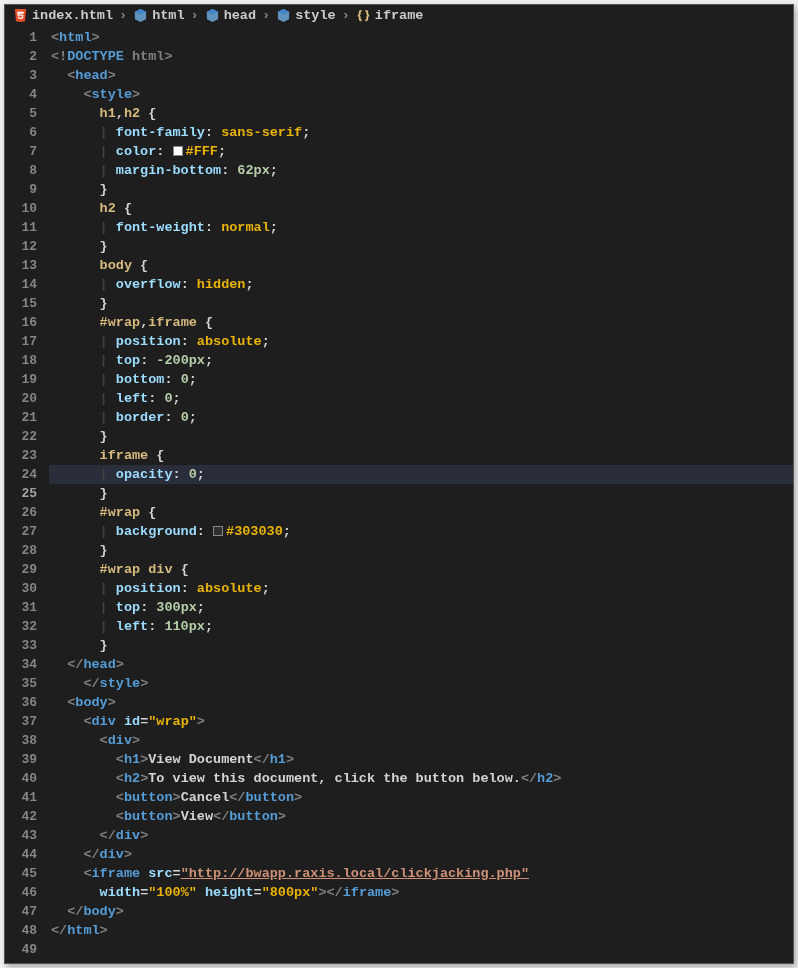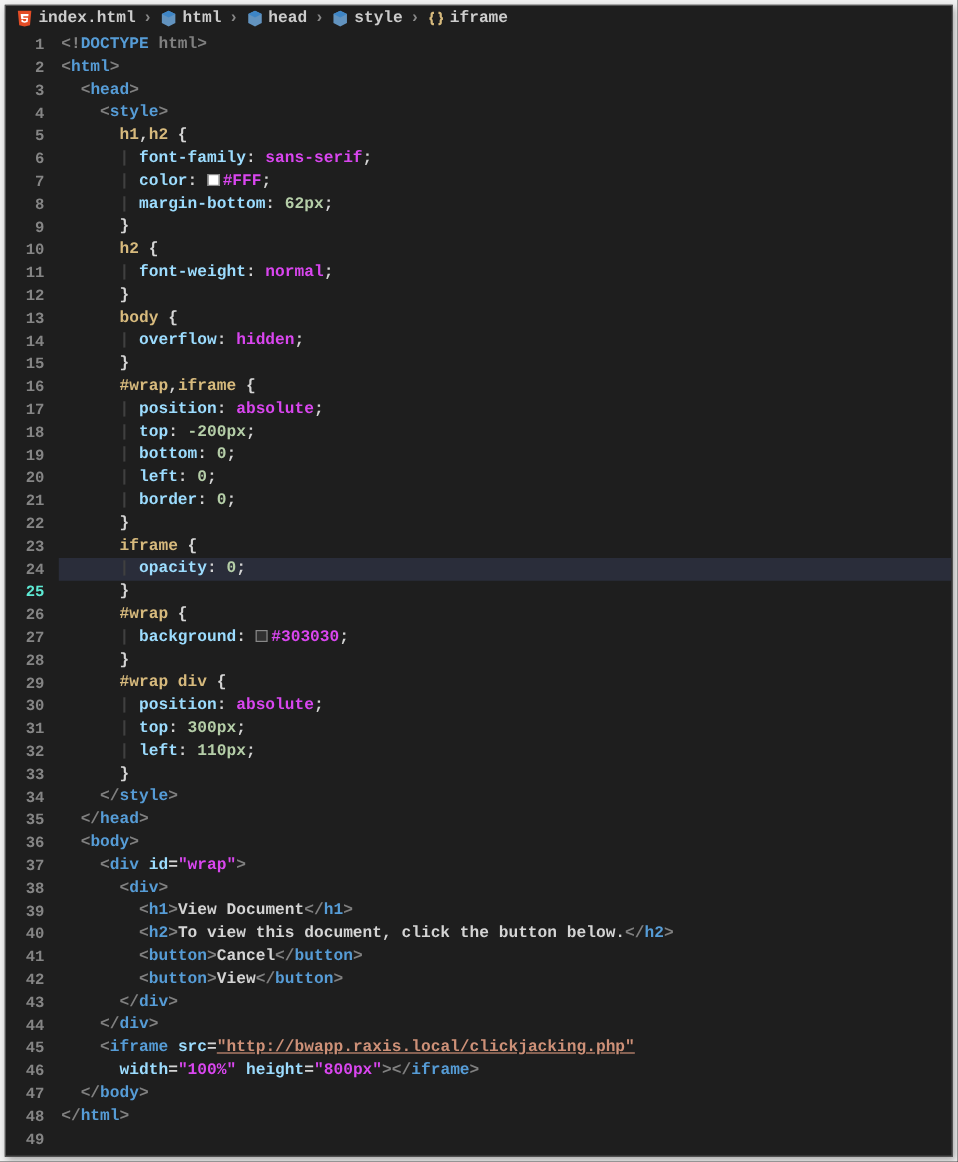--- a/index.html
+++ b/index.html
@@ -48,21 +48,21 @@
   .gutter {
     width: 44px;
     text-align: right;
     padding: 2px 12px 2px 0;
     color: #858585;
     user-select: none;
     line-height: 19px;
     font-size: 13px;
   }
   .gutter .ln { height: 19px; }
-  .gutter .ln.active { color: #5eead4; }
+  .gutter .ln.active { color: #a3a3a3; }
   .codelines {
     flex: 1;
     padding: 2px 0;
     line-height: 19px;
     font-size: 13.5px;
     position: relative;
   }
   .line { height: 19px; white-space: pre; position: relative; padding-left: 2px;}
   .line.hl { background: #2a2d3a; }
   .line.hl::before{
@@ -71,21 +71,21 @@
     left:-44px; right:0; top:0; bottom:0;
     background: rgba(60,70,100,0.35);
     z-index:-1;
   }
   
   .p  { color: #808080; }   
   .tg { color: #569cd6; }   
   .dt { color: #808080; }   
   .sel{ color: #d7ba7d; }   
   .prop{ color: #9cdcfe; }  
-  .val{ color: #d946ef; }   
+  .val{ color: #eab308; }   
   .num{ color: #b5cea8; }   
   .attr{ color: #9cdcfe; }  
   .txt { color: #d4d4d4; }  
   .url { color: #ce9178; text-decoration: underline; }
   .swatch {
     display:inline-block;
     width:10px; height:10px;
     border:1px solid #888;
     vertical-align: -1px;
     margin-right:3px;
@@ -184,22 +184,22 @@
         <div class="ln">42</div>
         <div class="ln">43</div>
         <div class="ln">44</div>
         <div class="ln">45</div>
         <div class="ln">46</div>
         <div class="ln">47</div>
         <div class="ln">48</div>
         <div class="ln">49</div>
       </div>
     <div class="codelines" id="codelines">
+        <div class="line"><span class="txt"></span><span class="p">&lt;</span><span class="tg">html</span><span class="p">&gt;</span></div>
         <div class="line"><span class="txt"></span><span class="p">&lt;!</span><span class="tg">DOCTYPE</span><span class="dt"> html</span><span class="p">&gt;</span></div>
-        <div class="line"><span class="txt"></span><span class="p">&lt;</span><span class="tg">html</span><span class="p">&gt;</span></div>
         <div class="line"><span class="txt">  </span><span class="p">&lt;</span><span class="tg">head</span><span class="p">&gt;</span></div>
         <div class="line"><span class="txt">    </span><span class="p">&lt;</span><span class="tg">style</span><span class="p">&gt;</span></div>
         <div class="line"><span class="txt">      </span><span class="sel">h1</span><span class="txt">,</span><span class="sel">h2</span><span class="txt"> {</span></div>
         <div class="line"><span class="txt">      </span><span class="guide">| </span><span class="prop">font-family</span><span class="txt">: </span><span class="val">sans-serif</span><span class="txt">;</span></div>
         <div class="line"><span class="txt">      </span><span class="guide">| </span><span class="prop">color</span><span class="txt">: </span><span class="swatch" style="background:#FFFFFF"></span><span class="val">#FFF</span><span class="txt">;</span></div>
         <div class="line"><span class="txt">      </span><span class="guide">| </span><span class="prop">margin-bottom</span><span class="txt">: </span><span class="num">62px</span><span class="txt">;</span></div>
         <div class="line"><span class="txt">      </span><span class="txt">}</span></div>
         <div class="line"><span class="txt">      </span><span class="sel">h2</span><span class="txt"> {</span></div>
         <div class="line"><span class="txt">      </span><span class="guide">| </span><span class="prop">font-weight</span><span class="txt">: </span><span class="val">normal</span><span class="txt">;</span></div>
         <div class="line"><span class="txt">      </span><span class="txt">}</span></div>
@@ -217,22 +217,22 @@
         <div class="line hl"><span class="txt">      </span><span class="guide">| </span><span class="prop">opacity</span><span class="txt">: </span><span class="num">0</span><span class="txt">;</span></div>
         <div class="line"><span class="txt">      </span><span class="txt">}</span></div>
         <div class="line"><span class="txt">      </span><span class="sel">#wrap</span><span class="txt"> {</span></div>
         <div class="line"><span class="txt">      </span><span class="guide">| </span><span class="prop">background</span><span class="txt">: </span><span class="swatch" style="background:#303030"></span><span class="val">#303030</span><span class="txt">;</span></div>
         <div class="line"><span class="txt">      </span><span class="txt">}</span></div>
         <div class="line"><span class="txt">      </span><span class="sel">#wrap div</span><span class="txt"> {</span></div>
         <div class="line"><span class="txt">      </span><span class="guide">| </span><span class="prop">position</span><span class="txt">: </span><span class="val">absolute</span><span class="txt">;</span></div>
         <div class="line"><span class="txt">      </span><span class="guide">| </span><span class="prop">top</span><span class="txt">: </span><span class="num">300px</span><span class="txt">;</span></div>
         <div class="line"><span class="txt">      </span><span class="guide">| </span><span class="prop">left</span><span class="txt">: </span><span class="num">110px</span><span class="txt">;</span></div>
         <div class="line"><span class="txt">      </span><span class="txt">}</span></div>
+        <div class="line"><span class="txt">  </span><span class="p">&lt;/</span><span class="tg">head</span><span class="p">&gt;</span></div>
         <div class="line"><span class="txt">    </span><span class="p">&lt;/</span><span class="tg">style</span><span class="p">&gt;</span></div>
-        <div class="line"><span class="txt">  </span><span class="p">&lt;/</span><span class="tg">head</span><span class="p">&gt;</span></div>
         <div class="line"><span class="txt">  </span><span class="p">&lt;</span><span class="tg">body</span><span class="p">&gt;</span></div>
         <div class="line"><span class="txt">    </span><span class="p">&lt;</span><span class="tg">div</span><span class="txt"> </span><span class="attr">id</span><span class="txt">=</span><span class="val">"wrap"</span><span class="p">&gt;</span></div>
         <div class="line"><span class="txt">      </span><span class="p">&lt;</span><span class="tg">div</span><span class="p">&gt;</span></div>
         <div class="line"><span class="txt">        </span><span class="p">&lt;</span><span class="tg">h1</span><span class="p">&gt;</span><span class="txt">View Document</span><span class="p">&lt;/</span><span class="tg">h1</span><span class="p">&gt;</span></div>
         <div class="line"><span class="txt">        </span><span class="p">&lt;</span><span class="tg">h2</span><span class="p">&gt;</span><span class="txt">To view this document, click the button below.</span><span class="p">&lt;/</span><span class="tg">h2</span><span class="p">&gt;</span></div>
         <div class="line"><span class="txt">        </span><span class="p">&lt;</span><span class="tg">button</span><span class="p">&gt;</span><span class="txt">Cancel</span><span class="p">&lt;/</span><span class="tg">button</span><span class="p">&gt;</span></div>
         <div class="line"><span class="txt">        </span><span class="p">&lt;</span><span class="tg">button</span><span class="p">&gt;</span><span class="txt">View</span><span class="p">&lt;/</span><span class="tg">button</span><span class="p">&gt;</span></div>
         <div class="line"><span class="txt">      </span><span class="p">&lt;/</span><span class="tg">div</span><span class="p">&gt;</span></div>
         <div class="line"><span class="txt">    </span><span class="p">&lt;/</span><span class="tg">div</span><span class="p">&gt;</span></div>
         <div class="line"><span class="txt">    </span><span class="p">&lt;</span><span class="tg">iframe</span><span class="txt"> </span><span class="attr">src</span><span class="txt">=</span><span class="url">"http://bwapp.raxis.local/clickjacking.php"</span></div>

